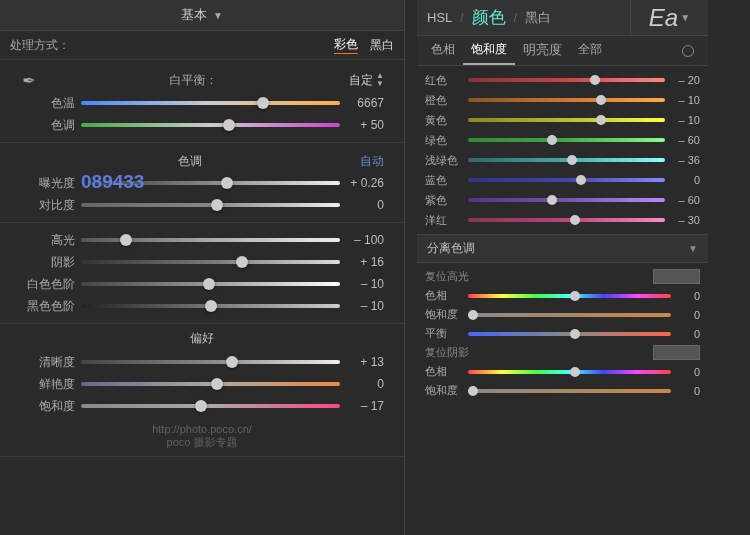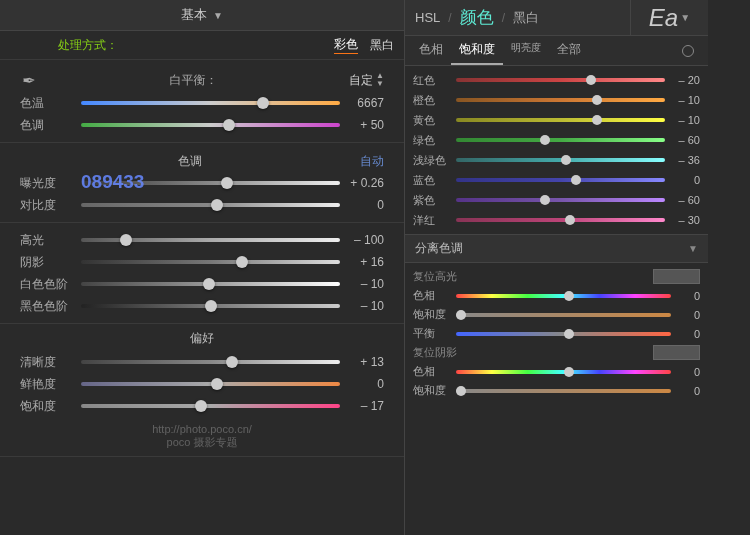--- a/index.html
+++ b/index.html
@@ -12,20 +12,21 @@
       color: #ccc;
       overflow: hidden;
       display: flex;
       flex-direction: column;
     }
 
     .main-container {
       display: flex;
       width: 708px;
       height: 535px;
+      gap: 12px;
     }
 
     
     .left-panel {
       width: 405px;
       background: #2a2a2a;
       border-right: 1px solid #444;
       display: flex;
       flex-direction: column;
     }
@@ -72,23 +73,22 @@
 
     
     .mode-row {
       display: flex;
       align-items: center;
       padding: 5px 10px;
       border-bottom: 1px solid #3a3a3a;
     }
     .mode-label {
       font-size: 12px;
-      color: #84cc16;
+      color: #a3a3a3;
       margin-right: auto;
-      margin-left: 48px;
     }
     .mode-btn {
       font-size: 12px;
       color: #ddd;
       margin-left: 12px;
       cursor: pointer;
     }
     .mode-btn.active {
       color: #fff;
       border-bottom: 1px solid #f97316;
@@ -136,20 +136,21 @@
       display: flex;
       align-items: center;
       padding: 2px 10px;
       gap: 6px;
       min-height: 22px;
     }
     .slider-label {
       font-size: 12px;
       color: #aaa;
       width: 55px;
+      text-align: right;
       flex-shrink: 0;
     }
     .slider-track {
       flex: 1;
       height: 4px;
       border-radius: 2px;
       position: relative;
       display: flex;
       align-items: center;
     }
@@ -534,21 +535,21 @@
       </div>
       <div style="width:78px; display:flex; align-items:center; justify-content:center; border-left:1px solid #444;">
         <span style="color:#ccc; font-size:24px; font-style:italic;">Ea</span>
         <span style="color:#999; font-size:10px; margin-left:2px;">▼</span>
       </div>
     </div>
 
     <div style="display:flex; background:#2e2e2e; border-bottom:1px solid #444; padding:0 6px;">
       <div style="padding:5px 8px; font-size:12px; color:#aaa; cursor:pointer;">色相</div>
       <div style="padding:5px 8px; font-size:12px; color:#fff; border-bottom:2px solid #aaa; cursor:pointer;">饱和度</div>
-      <div style="padding:5px 8px; font-size:10px; color:#aaa; cursor:pointer;">明亮度</div>
+      <div style="padding:5px 8px; font-size:13px; color:#aaa; cursor:pointer;">明亮度</div>
       <div style="padding:5px 8px; font-size:12px; color:#aaa; cursor:pointer;">全部</div>
       <div style="margin-left:auto; padding:5px 4px; font-size:12px; color:#888; display:flex; align-items:center;">
         <div class="circle-indicator"></div>
       </div>
     </div>
 
     <div class="hsl-content">
 
       <div class="hsl-slider-row">
         <span class="hsl-label">红色</span>

